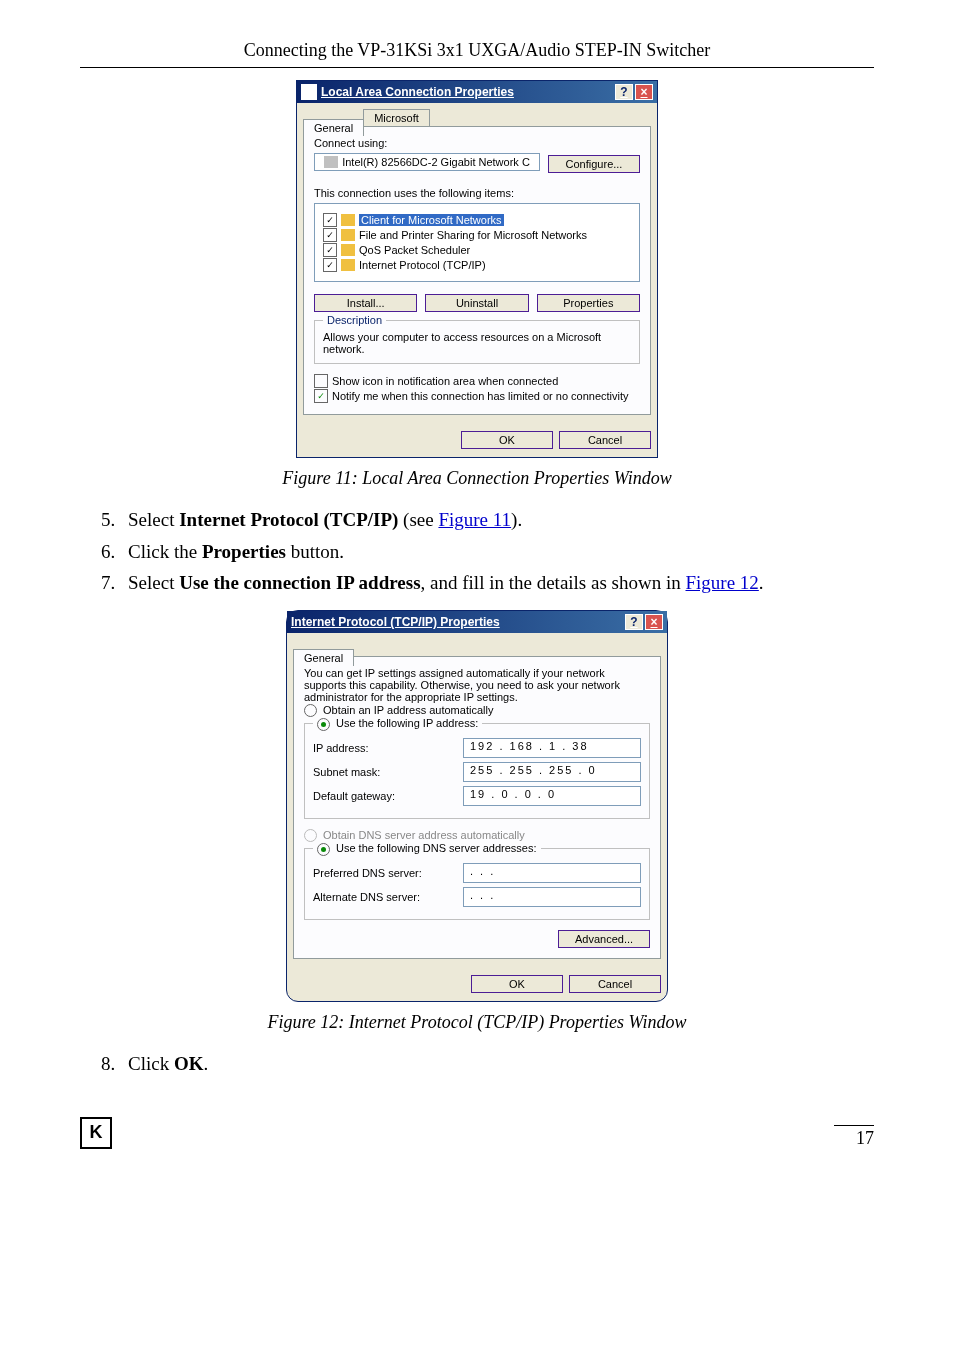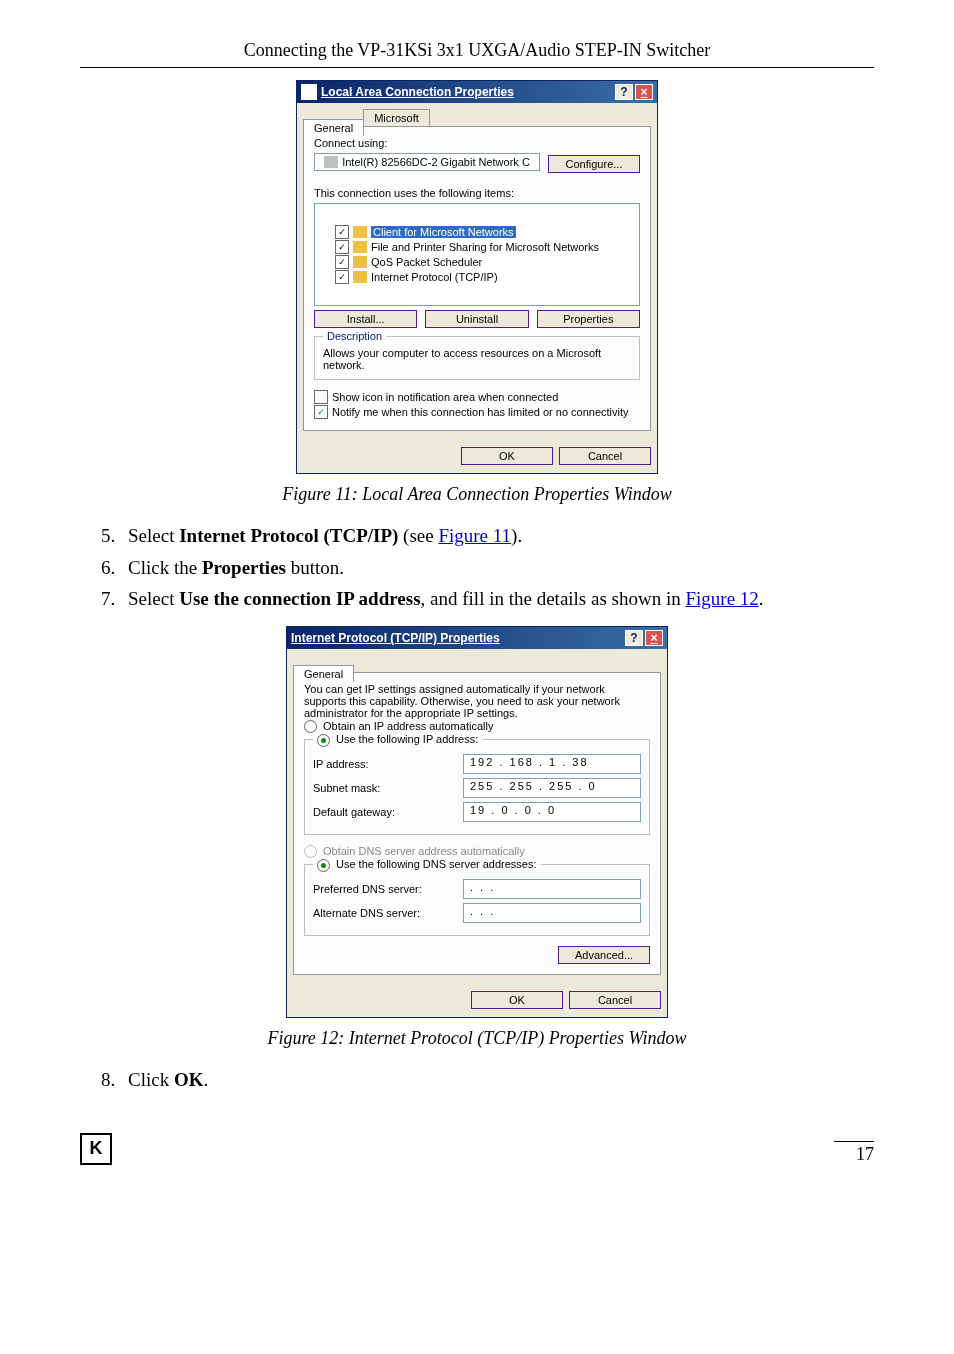--- a/index.html
+++ b/index.html
@@ -98,22 +98,22 @@
     font-family: Tahoma, sans-serif;
     font-size: 11px;
     cursor: pointer;
     min-width: 70px;
     text-align: center;
     display: inline-block;
   }
   .items-list {
     background: #fff;
     border: 1px solid #7f9db9;
-    padding: 20px;
-    margin-bottom: 4px;
+    padding: 8px;
+    margin-bottom: 12px;
   }
   .item-row { display: flex; align-items: center; margin: 1px 0; }
   .cb { width: 12px; height: 12px; border: 1px solid #666; margin-right: 4px; display: inline-flex; align-items:center; justify-content:center; font-size:9px; }
   .cb.checked::after { content: "✓"; }
   .cb.green.checked::after { content: "✓"; color: #0a8a0a; }
   .item-icon { width: 14px; height: 12px; margin-right: 4px; background: #f0c040; display: inline-block; }
   .selected { background: #316ac5; color: #fff; padding: 0 2px; }
   .row3 { display: flex; gap: 8px; margin-bottom: 8px; }
   .row3 .btn { flex: 1; }
   .group {
@@ -268,21 +268,21 @@
   </li>
   <li>
     <span>Click the </span><b>Properties</b><span> button.</span>
   </li>
   <li>
     <span>Select </span><b>Use the connection IP address</b><span>, and fill in the details as shown in </span><span class="link">Figure 12</span><span>.</span>
   </li>
 </ol>
 
 <div class="dialog-wrap" style="margin-top:14px;">
-  <div class="dialog" style="width:380px;">
+  <div class="dialog" style="width:380px;border-radius:12px;">
     <div class="titlebar">
       <span class="title-text">Internet Protocol (TCP/IP) Properties</span>
       <span class="tb-help">?</span>
       <span class="tb-close">×</span>
     </div>
     <div class="dialog-body">
       <div class="tabs">
         <div class="tab active">General</div>
       </div>
       <div class="tab-panel">

